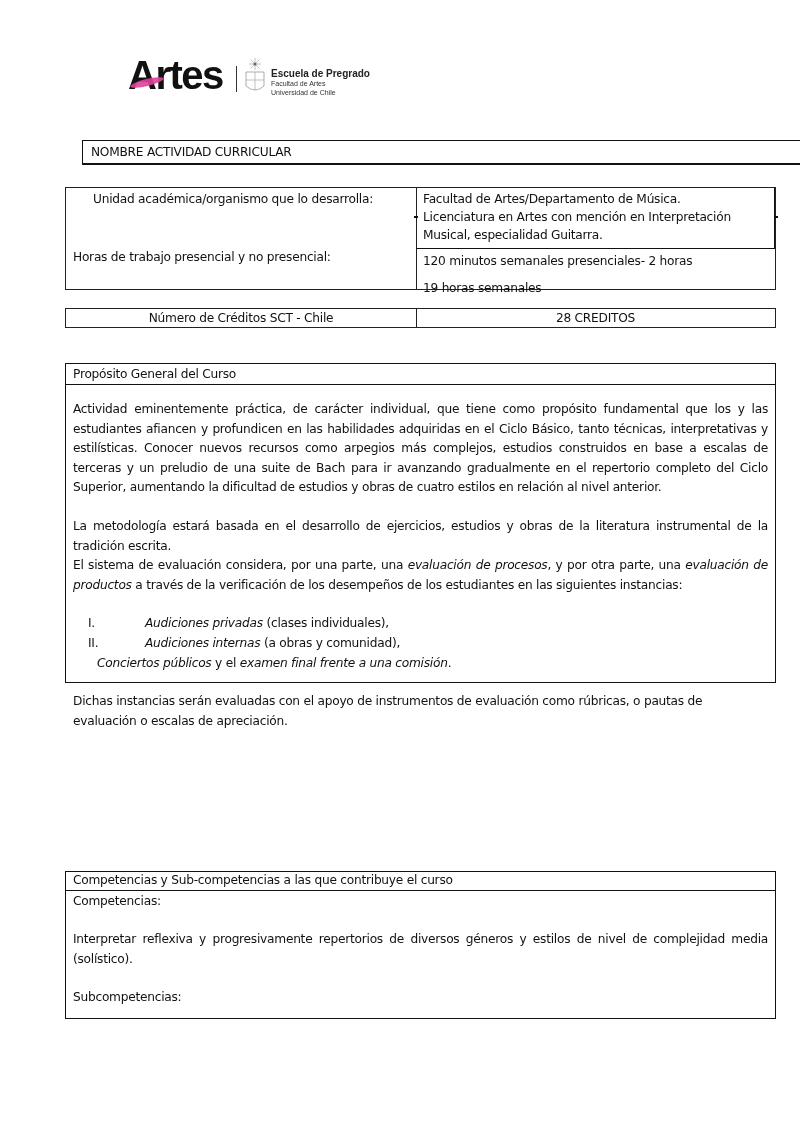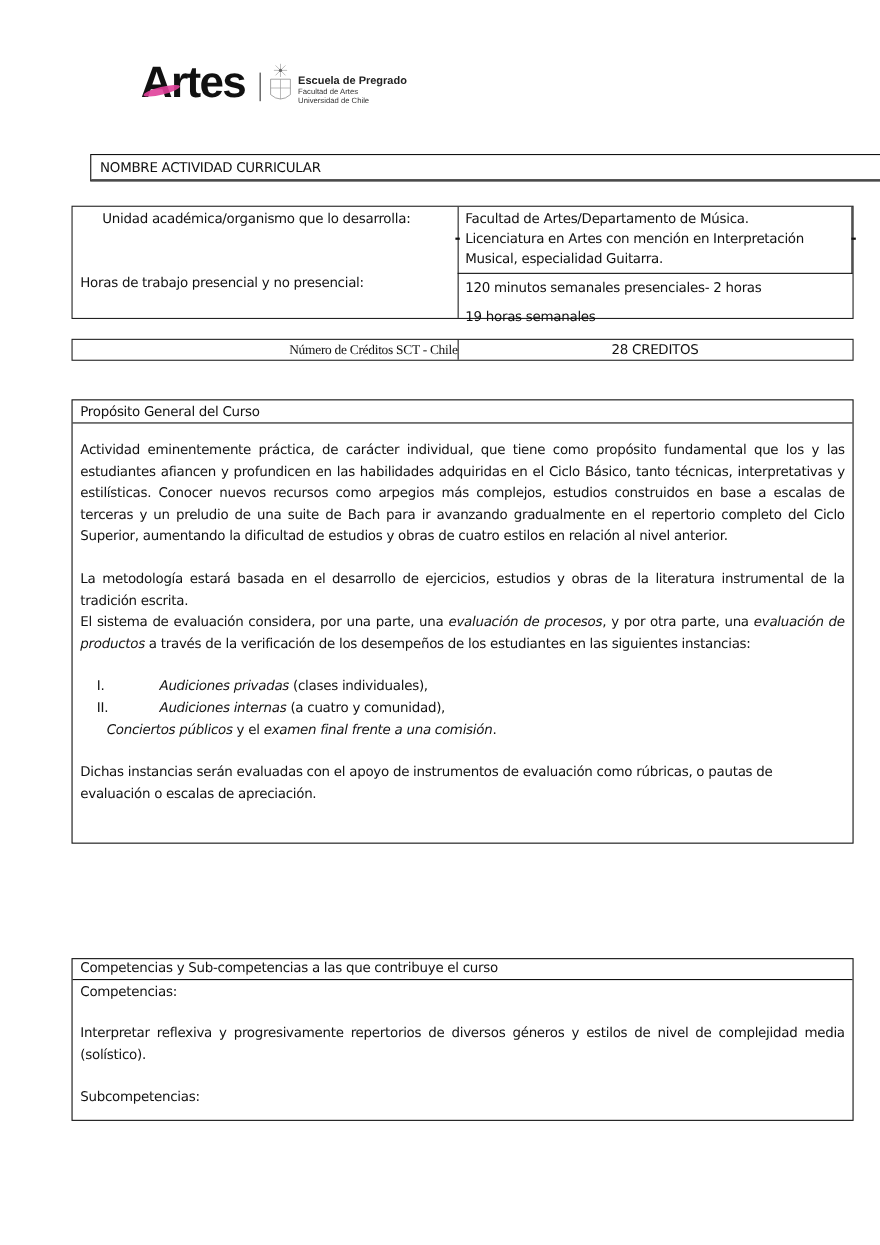--- a/index.html
+++ b/index.html
@@ -37,24 +37,24 @@
   .t-top .row { height: 23px; padding: 2px 8px; box-sizing: border-box; line-height: 19px; }
 
   .t-mid { left: 65px; top: 187px; width: 711px; height: 103px; border: 1.2px solid #222; }
   .t-mid .col-l { position: absolute; left: 0; top: 0; width: 350px; height: 100%; border-right: 1.2px solid #222; }
   .t-mid .col-r { position: absolute; left: 350px; top: 0; right: 0; height: 100%; }
   .t-mid .r1 { position:absolute; left:0; right:0; top:0; height:56px; border-bottom: 1.5px solid #111; border-right: 1.5px solid #111; padding: 2px 7px; line-height: 18px; }
   .t-mid .r2 { position:absolute; left:0; right:0; top:57px; bottom:0; padding: 3px 7px; line-height: 27px; }
   .tick { position: absolute; width: 4px; height: 1.5px; background: #111; }
 
   .t-credits { left: 65px; top: 308px; width: 711px; height: 20px; border: 1.2px solid #222; }
-  .t-credits .l { position:absolute; left:0; top:0; width:350px; height:100%; border-right:1.2px solid #222; text-align:right; line-height: 18px; font-family: Liberation Serif, serif; }
+  .t-credits .l { position:absolute; left:0; top:0; width:350px; height:100%; border-right:1.2px solid #222; text-align:center; line-height: 18px; }
   .t-credits .r { position:absolute; left:350px; right:0; top:0; height:100%; text-align:center; line-height: 18px; }
 
-  .t-prop { left: 65px; top: 363px; width: 711px; height: 404px; border: 1.5px solid #111; }
+  .t-prop { left: 65px; top: 363px; width: 711px; height: 320px; border: 1.5px solid #111; }
   .t-prop .head { height: 20px; border-bottom: 1.5px solid #111; padding: 0 7px; line-height: 20px; }
   .t-prop .body { padding: 0 7px; }
   .para { text-align: justify; line-height: 19.6px; margin: 0; }
   .p1 { margin-top: 15px; }
   .p2 { margin-top: 19px; }
   .p3 { }
   .list { margin-top: 19px; line-height: 19.6px; }
   .list .li { display: flex; padding-left: 15px; }
   .list .num { width: 57px; }
   .p4 { margin-top: 19px; }
@@ -130,21 +130,21 @@
       <p class="para p1">Actividad eminentemente práctica, de carácter individual, que tiene como propósito fundamental que los y las estudiantes afiancen y profundicen en las habilidades adquiridas en el Ciclo Básico, tanto técnicas, interpretativas y estilísticas. Conocer nuevos recursos como arpegios más complejos, estudios construidos en base a escalas de terceras y un preludio de una suite de Bach para ir avanzando gradualmente en el repertorio completo del Ciclo Superior, aumentando la dificultad de estudios y obras de cuatro estilos en relación al nivel anterior.</p>
       <p class="para p2">La metodología estará basada en el desarrollo de ejercicios, estudios y obras de la literatura instrumental de la tradición escrita.</p>
       <p class="para p3"><span>El sistema de evaluación considera, por una parte, una </span><span class="it">evaluación de procesos</span><span>, y por otra parte, una </span><span class="it">evaluación de productos</span><span> a través de la verificación de los desempeños de los estudiantes en las siguientes instancias:</span></p>
       <div class="list">
         <div class="li">
           <span class="num">I.</span>
           <span><span class="it">Audiciones privadas</span><span> (clases individuales),</span></span>
         </div>
         <div class="li">
           <span class="num">II.</span>
-          <span><span class="it">Audiciones internas</span><span> (a cuatro y comunidad),</span></span>
+          <span><span class="it">Audiciones internas</span><span> (a obras y comunidad),</span></span>
         </div>
         <div style="padding-left:24px;"><span class="it">Conciertos públicos</span><span> y el </span><span class="it">examen final frente a una comisión</span><span>.</span></div>
       </div>
       <p class="para p4" style="text-align:left;">Dichas instancias serán evaluadas con el apoyo de instrumentos de evaluación como rúbricas, o pautas de evaluación o escalas de apreciación.</p>
     </div>
   </div>
 
   <div class="abs t-comp">
     <div class="head">Competencias y Sub-competencias a las que contribuye el curso</div>
     <div class="body">

